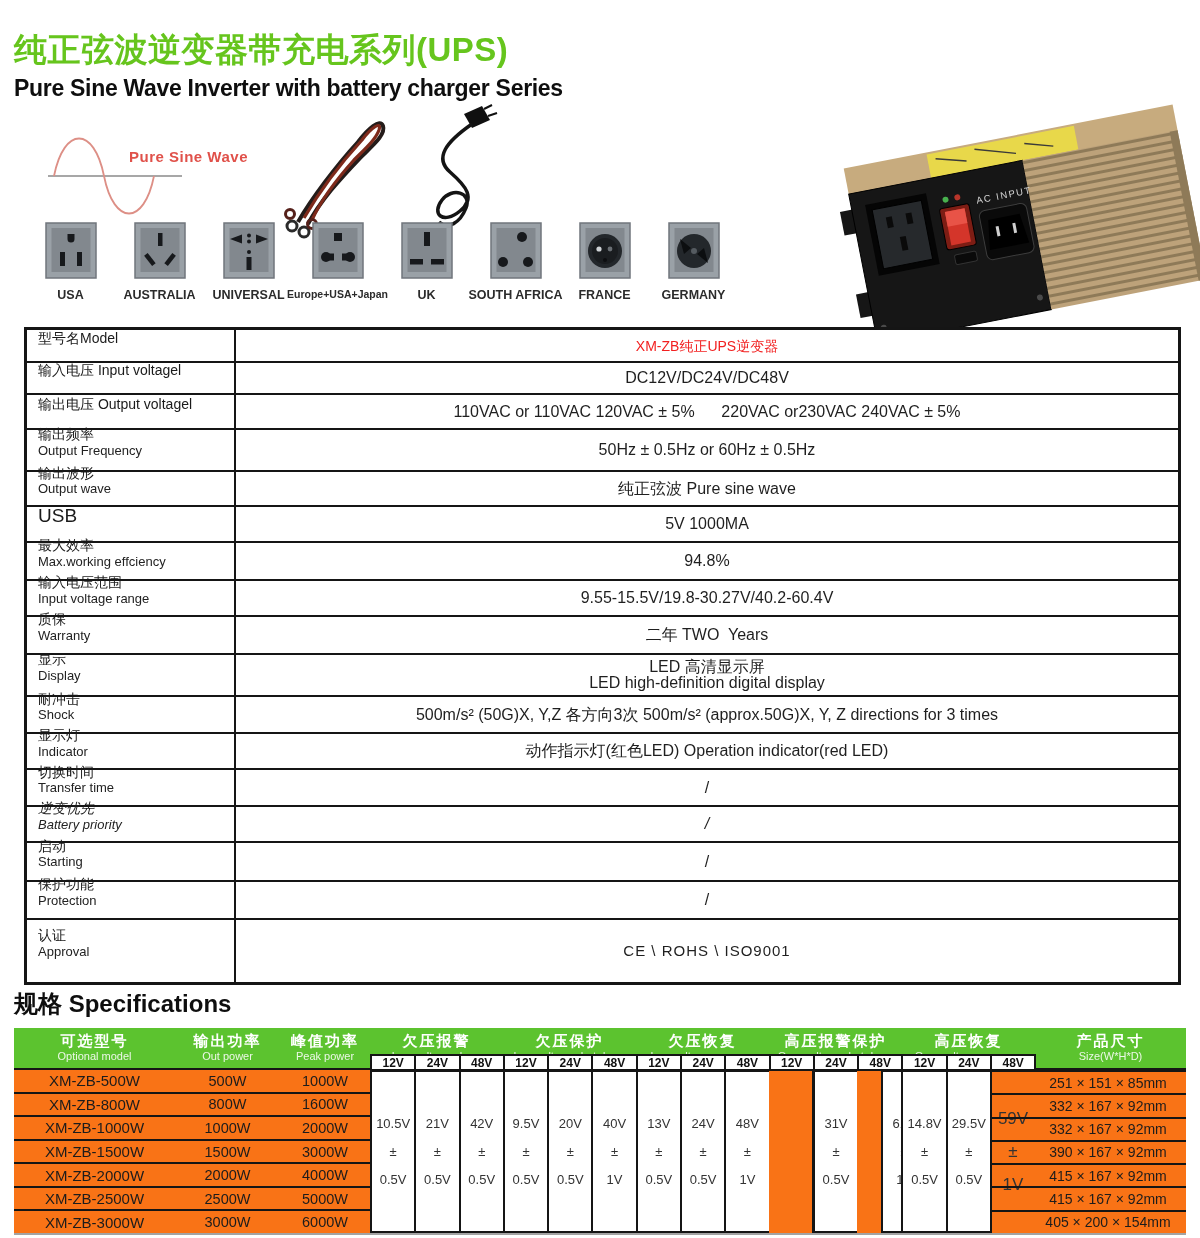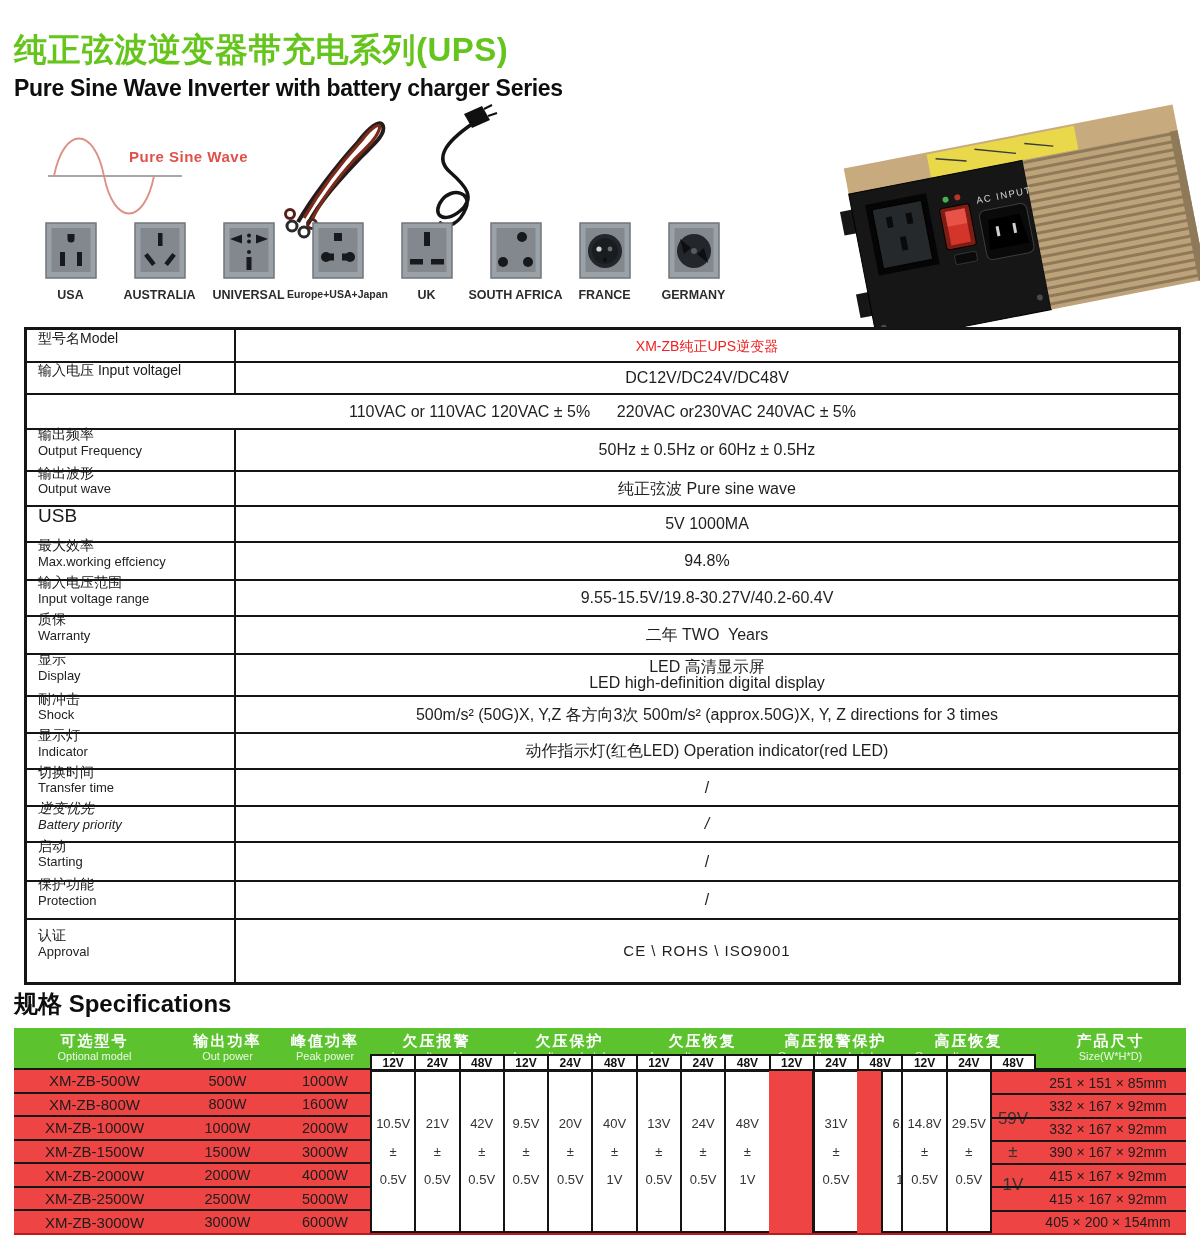--- a/index.html
+++ b/index.html
@@ -27,21 +27,21 @@
   .mt-label{width:209px;border-right:2px solid #151515;box-sizing:border-box;padding:3px 6px 18px 11px;
             display:flex;flex-direction:column;justify-content:center;font-size:14px;line-height:16.5px;color:#1a1a1a;}
   .mt-label div:nth-child(2){font-size:13px;color:#222;}
   .mt-label.big{font-size:19px;}
   .mt-value{flex:1;display:flex;flex-direction:column;align-items:center;justify-content:center;
             font-size:16px;color:#1f1f1f;white-space:pre-wrap;text-align:center;line-height:16px;}
   .mt-value.red{color:#F22020;font-size:14px;}
   .mt-value.bigv{font-size:15px;letter-spacing:1px;}
   
   .spec-heading{position:absolute;left:14px;top:988px;font-size:24px;font-weight:bold;color:#0e0e0e;}
-  .spec-table{position:absolute;left:14px;top:1028px;width:1172px;height:205px;border-bottom:2px solid #b91c1c;background:#ef4444;}
+  .spec-table{position:absolute;left:14px;top:1028px;width:1172px;height:205px;border-bottom:2px solid #a3a3a3;background:#f97316;}
   .sp-green{position:absolute;left:0;top:0;width:100%;height:40px;background:#5CC32F;border-bottom:2px solid #151515;}
   .sp-group{position:absolute;top:3px;text-align:center;color:#fff;}
   .sp-group .zh{font-size:15px;font-weight:bold;letter-spacing:2px;line-height:19px;}
   .sp-group .en{font-size:11px;color:rgba(255,255,255,0.88);line-height:13px;}
   .sp-vh{position:absolute;top:26px;height:17px;background:#fff;border:2px solid #151515;box-sizing:border-box;
          font-weight:bold;font-size:12px;color:#111;display:flex;align-items:center;justify-content:center;z-index:3;}
   .sp-left{position:absolute;left:0;top:42px;width:356px;height:163px;display:flex;flex-direction:column;}
   .sp-left-row{flex:1;display:flex;border-bottom:2px solid #151515;box-sizing:border-box;align-items:center;}
   .sp-left-row:last-child{border-bottom:none;}
   .sp-c-model{width:161px;text-align:center;font-size:15px;color:#1c1c1c;}
@@ -226,20 +226,23 @@
         </div>
         <div class="mt-value red"><div>XM-ZB纯正UPS逆变器</div></div>
       </div>
       <div class="mt-row" style="height: 32px;">
         <div class="mt-label">
           <div>输入电压 Input voltagel</div>
         </div>
         <div class="mt-value"><div>DC12V/DC24V/DC48V</div></div>
       </div>
       <div class="mt-row" style="height: 35px;">
+        <div class="mt-label">
+          <div>输出电压 Output voltagel</div>
+        </div>
         <div class="mt-value"><div>110VAC or 110VAC 120VAC ± 5%      220VAC or230VAC 240VAC ± 5%</div></div>
       </div>
       <div class="mt-row" style="height: 42px;">
         <div class="mt-label">
           <div>输出频率</div>
           <div>Output Frequency</div>
         </div>
         <div class="mt-value"><div>50Hz ± 0.5Hz or 60Hz ± 0.5Hz</div></div>
       </div>
       <div class="mt-row" style="height: 35px;">

